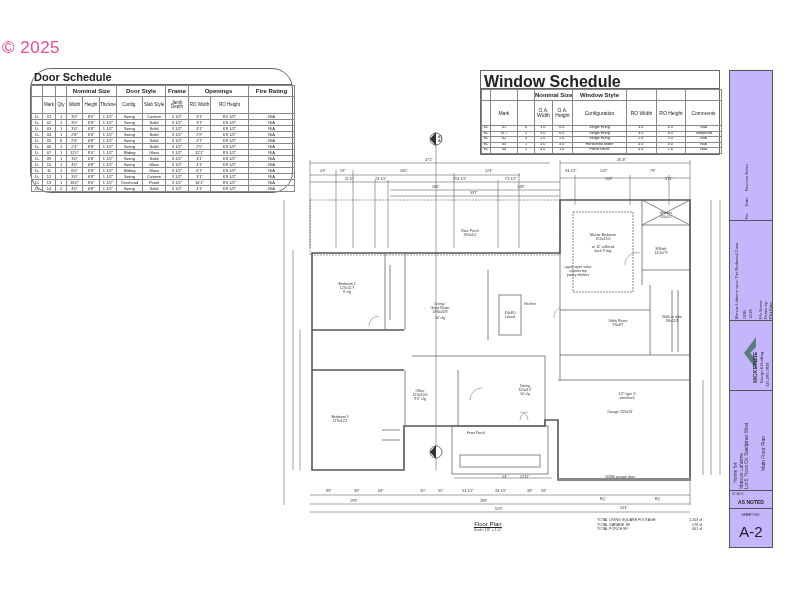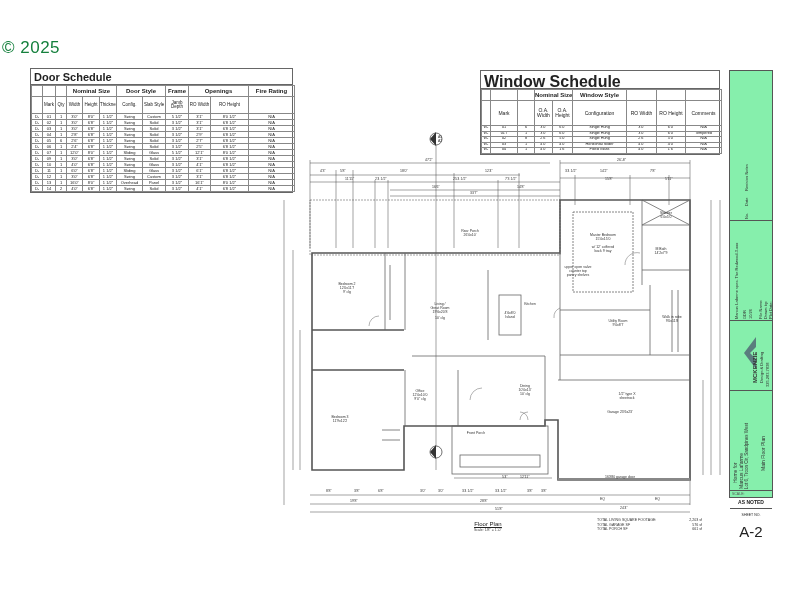--- a/index.html
+++ b/index.html
@@ -1,37 +1,37 @@
 <!DOCTYPE html>
 <html><head>
 <meta charset="utf-8">
 <style>
   * { box-sizing: border-box; margin: 0; padding: 0; }
   html, body { width: 800px; height: 600px; background: #ffffff; overflow: hidden; }
   body { position: relative; font-family: "Liberation Sans", sans-serif; color: #222; }
 
-  .copyright { position: absolute; left: 2px; top: 38px; font-size: 17px; color: #15803d; letter-spacing: 0.5px; }
+  .copyright { position: absolute; left: 2px; top: 38px; font-size: 17px; color: #ec4899; letter-spacing: 0.5px; }
 
   
   .sched { position: absolute; border: 1px solid #666; background: #fff; }
   .sched .title { font-weight: bold; font-size: 11px; padding: 2px 3px; border-bottom: 1px solid #666; height: 16px; }
   .sched table { border-collapse: collapse; width: 100%; table-layout: fixed; }
   .sched td, .sched th { border: 1px solid #888; font-size: 4px; text-align: center; overflow: hidden; white-space: nowrap; line-height: 1; padding: 0; font-weight: normal; }
   .sched .grp th { font-size: 6px; font-weight: bold; height: 11px; }
   .sched .hdr th { height: 17px; white-space: normal; font-size: 4.5px; }
   .sched tbody td { height: 6px; }
 
-  #door-schedule { left: 30px; top: 68px; width: 263px; }
+  #door-schedule { left: 30px; top: 68px; width: 263px; border-radius: 21px; }
   #window-schedule { left: 480px; top: 70px; width: 240px; }
   #window-schedule .title { font-size: 16px; height: 18px; }
   #window-schedule .hdr th { height: 25px; font-size: 5px; }
   #window-schedule tbody td { height: 5.5px; font-size: 3.8px; }
 
   
-  .titleblock { position: absolute; left: 729px; top: 70px; width: 44px; height: 428px; border: 1px solid #555; background: #86efac; }
+  .titleblock { position: absolute; left: 729px; top: 70px; width: 44px; height: 478px; border: 1px solid #555; background: #c4b5fd; }
   .tb-sec { position: absolute; left: 0; width: 100%; border-bottom: 1px solid #555; }
   .vtext { position: absolute; transform: rotate(-90deg); transform-origin: left top; white-space: nowrap; font-size: 4px; color: #333; }
   .logo-box { position: absolute; left: 3px; width: 36px; }
   .sheet-no { position: absolute; left: 0; width: 100%; text-align: center; font-size: 15px; }
   .scale-txt { position: absolute; left: 0; width: 100%; text-align: center; font-size: 5px; font-weight: bold; }
   .small-lbl { position: absolute; left: 2px; font-size: 3.5px; color: #555; }
 
   
   .plan { position: absolute; left: 0; top: 0; width: 800px; height: 600px; pointer-events: none; }
   .dimtxt { font-size: 3.5px; fill: #333; font-family: "Liberation Sans", sans-serif; }

